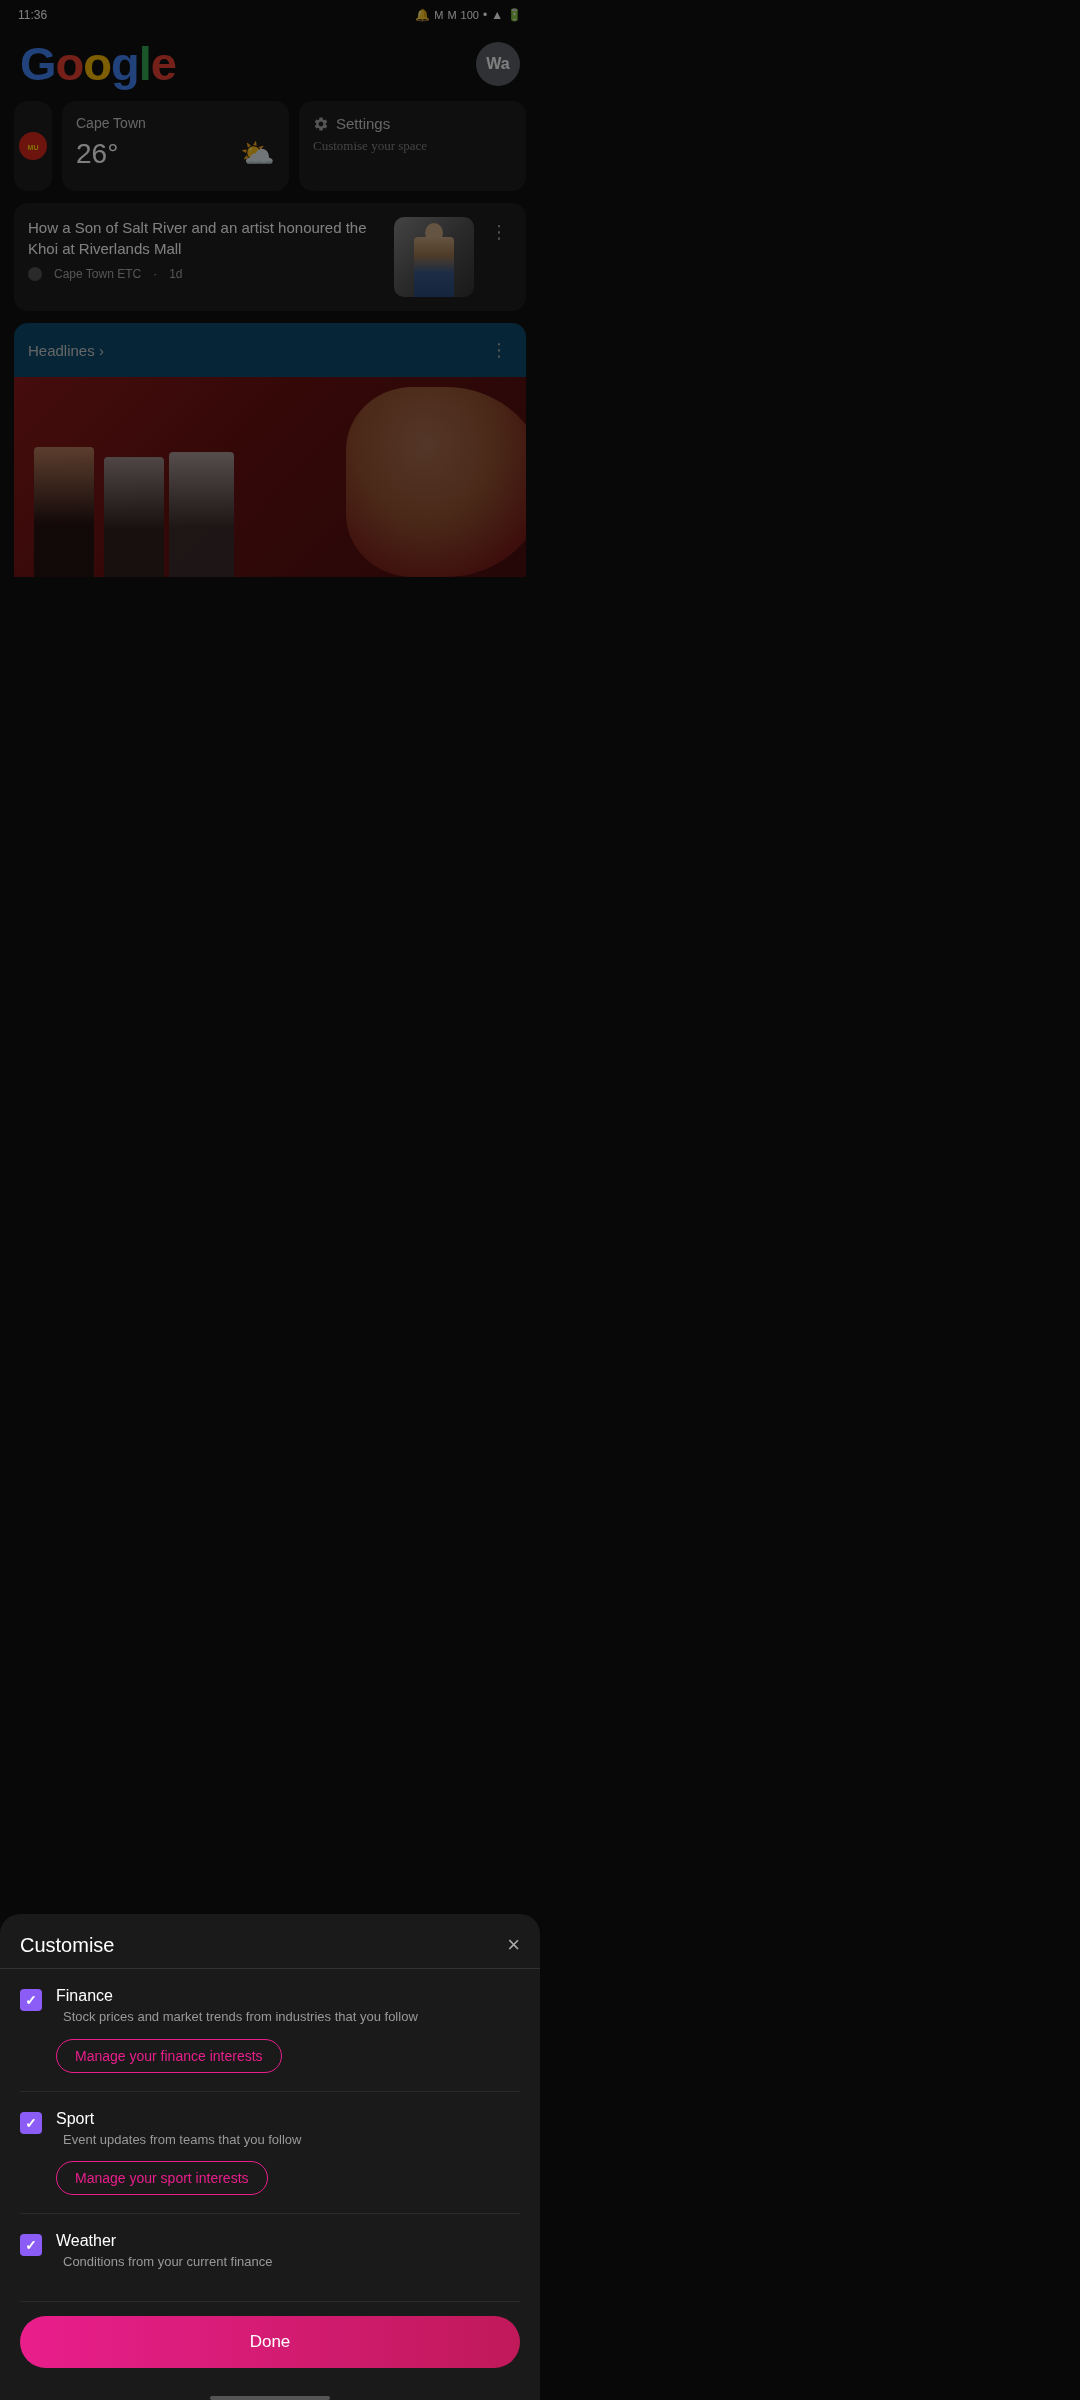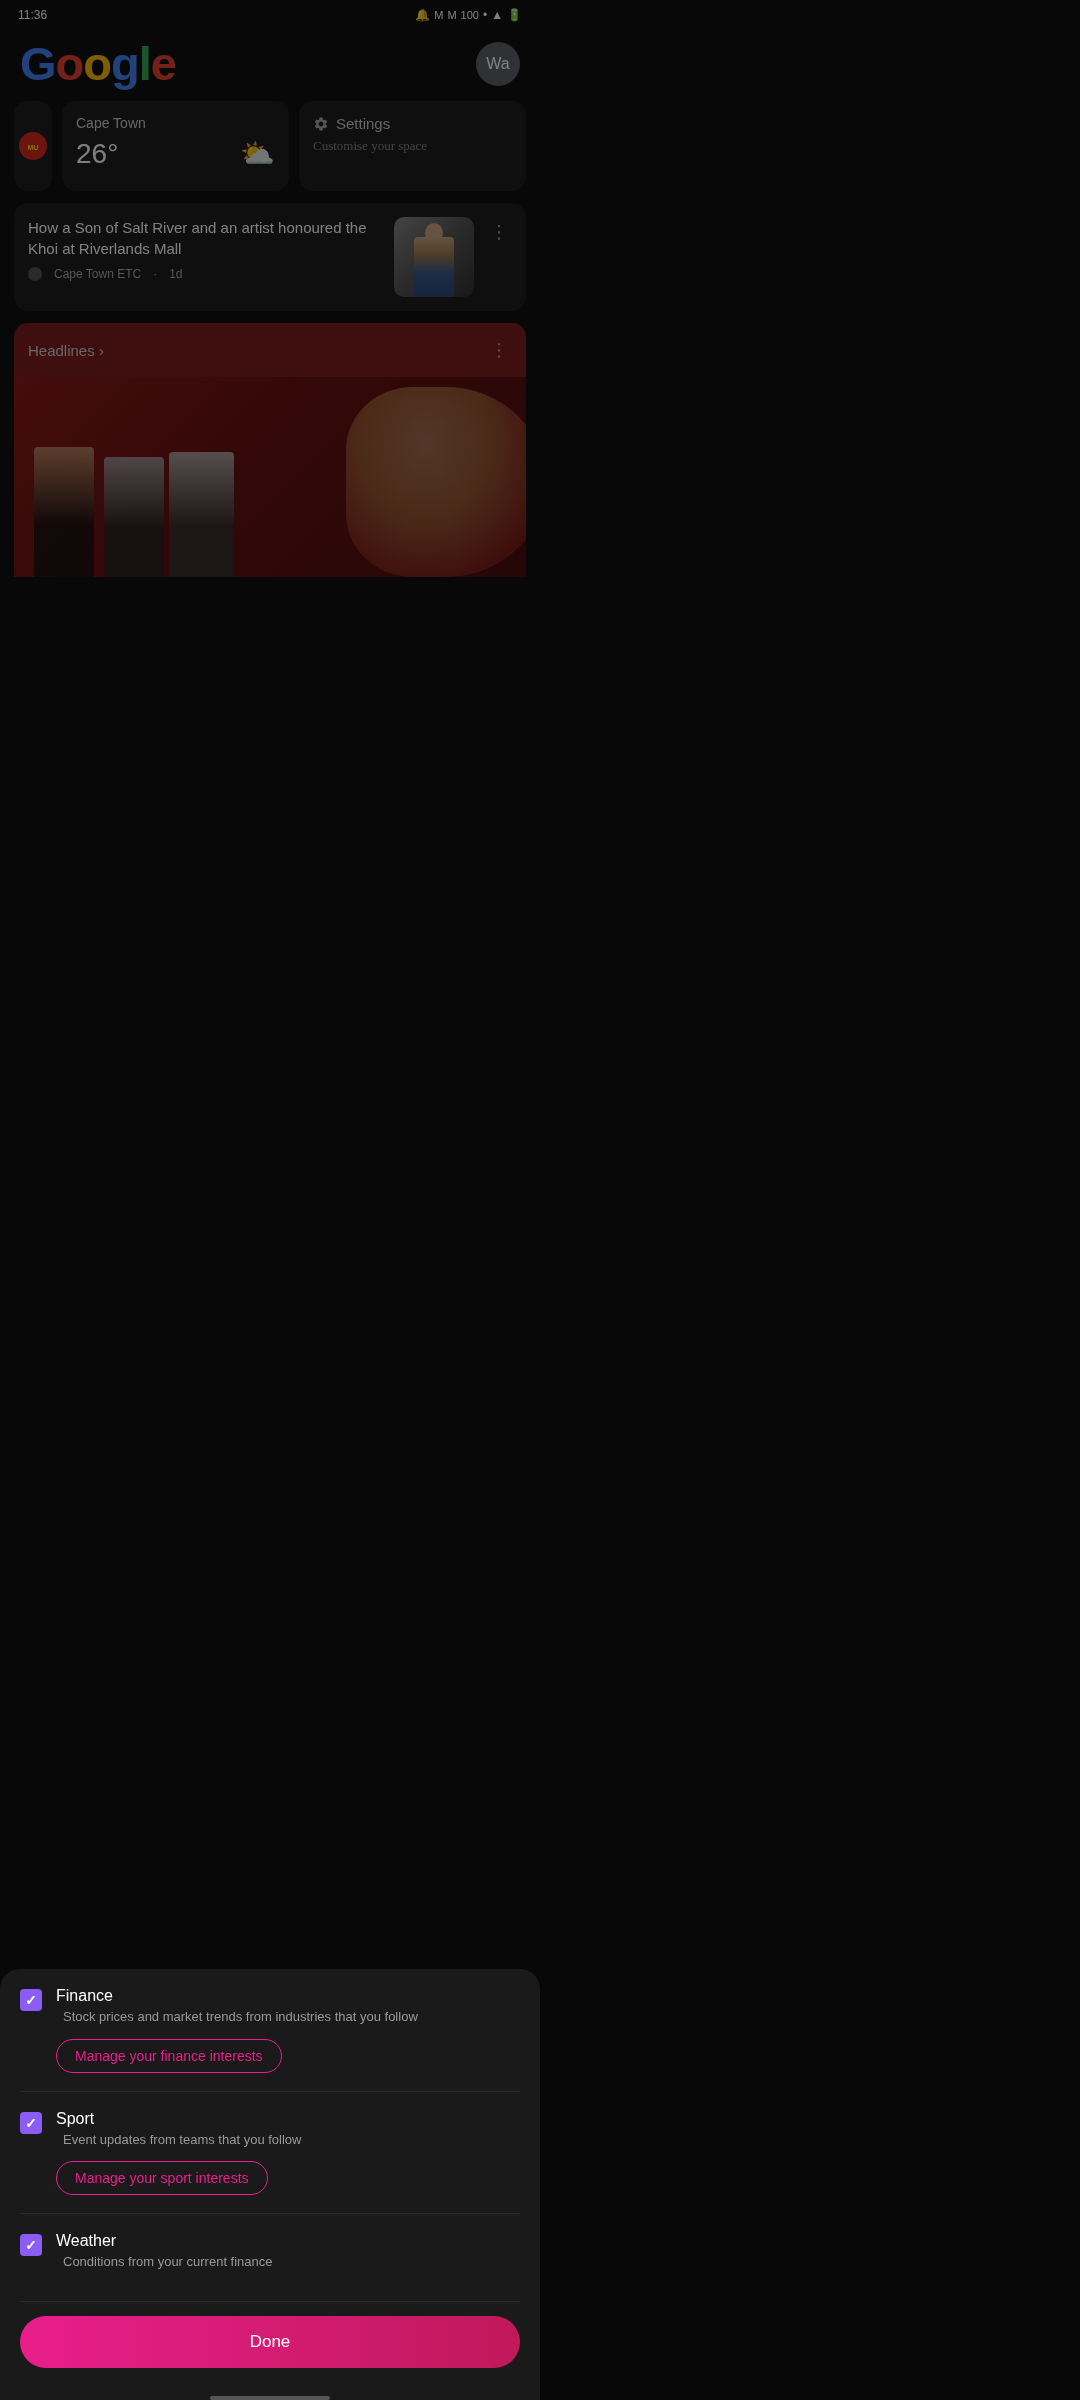--- a/index.html
+++ b/index.html
@@ -46,21 +46,21 @@
     .google-logo span:nth-child(6) { color: #EA4335; }
     .avatar {
       width: 44px;
       height: 44px;
       border-radius: 50%;
       background: #5f6368;
       display: flex;
       align-items: center;
       justify-content: center;
       font-size: 16px;
-      font-weight: 400;
+      font-weight: 700;
       color: #fff;
     }
 
     
     .cards-row {
       display: flex;
       gap: 10px;
       padding: 0 14px;
       margin-bottom: 12px;
       overflow: hidden;
@@ -200,21 +200,21 @@
       border: none;
       color: #aaa;
       font-size: 18px;
       cursor: pointer;
       padding: 4px;
     }
 
     
     .headlines-section {
       margin: 0 14px 0 14px;
-      background: #7f1d1d;
+      background: #0c4a6e;
       border-radius: 14px 14px 0 0;
       overflow: hidden;
     }
     .headlines-header {
       display: flex;
       justify-content: space-between;
       align-items: center;
       padding: 12px 14px;
     }
     .headlines-title {
@@ -477,20 +477,24 @@
     <div class="headlines-bg-face"></div>
     <div class="person-silhouette"></div>
     <div class="person-silhouette2"></div>
     <div class="person-silhouette3"></div>
   </div>
 </div>
 
 <div class="overlay"></div>
 
 <div class="bottom-sheet">
+  <div class="sheet-header">
+    <span class="sheet-title">Customise</span>
+    <button class="close-btn">×</button>
+  </div>
 
   <div class="sheet-content">
 
     <div class="interest-item">
       <div class="interest-item-header">
         <div class="checkbox">
           <span class="checkbox-check">✓</span>
         </div>
         <div class="interest-text">
           <div class="interest-title">Finance</div>

